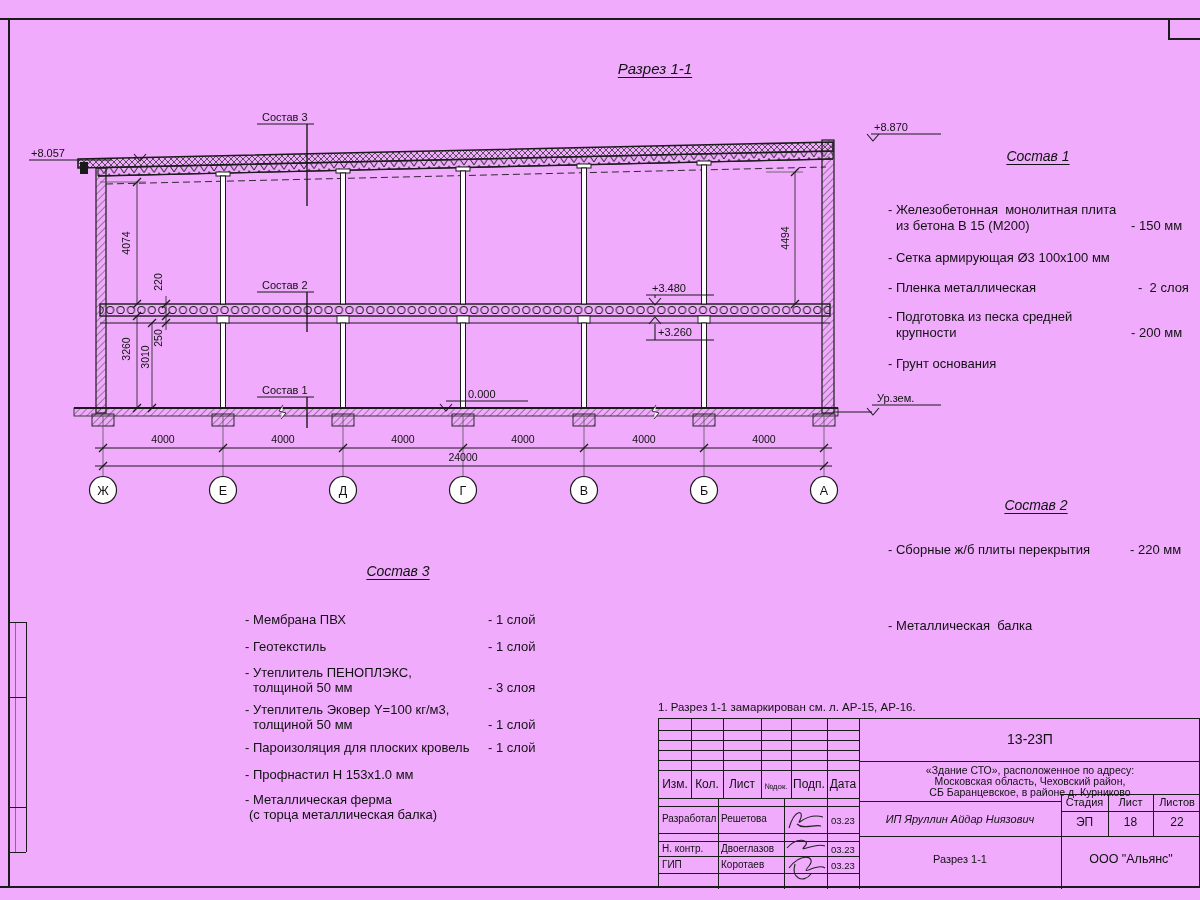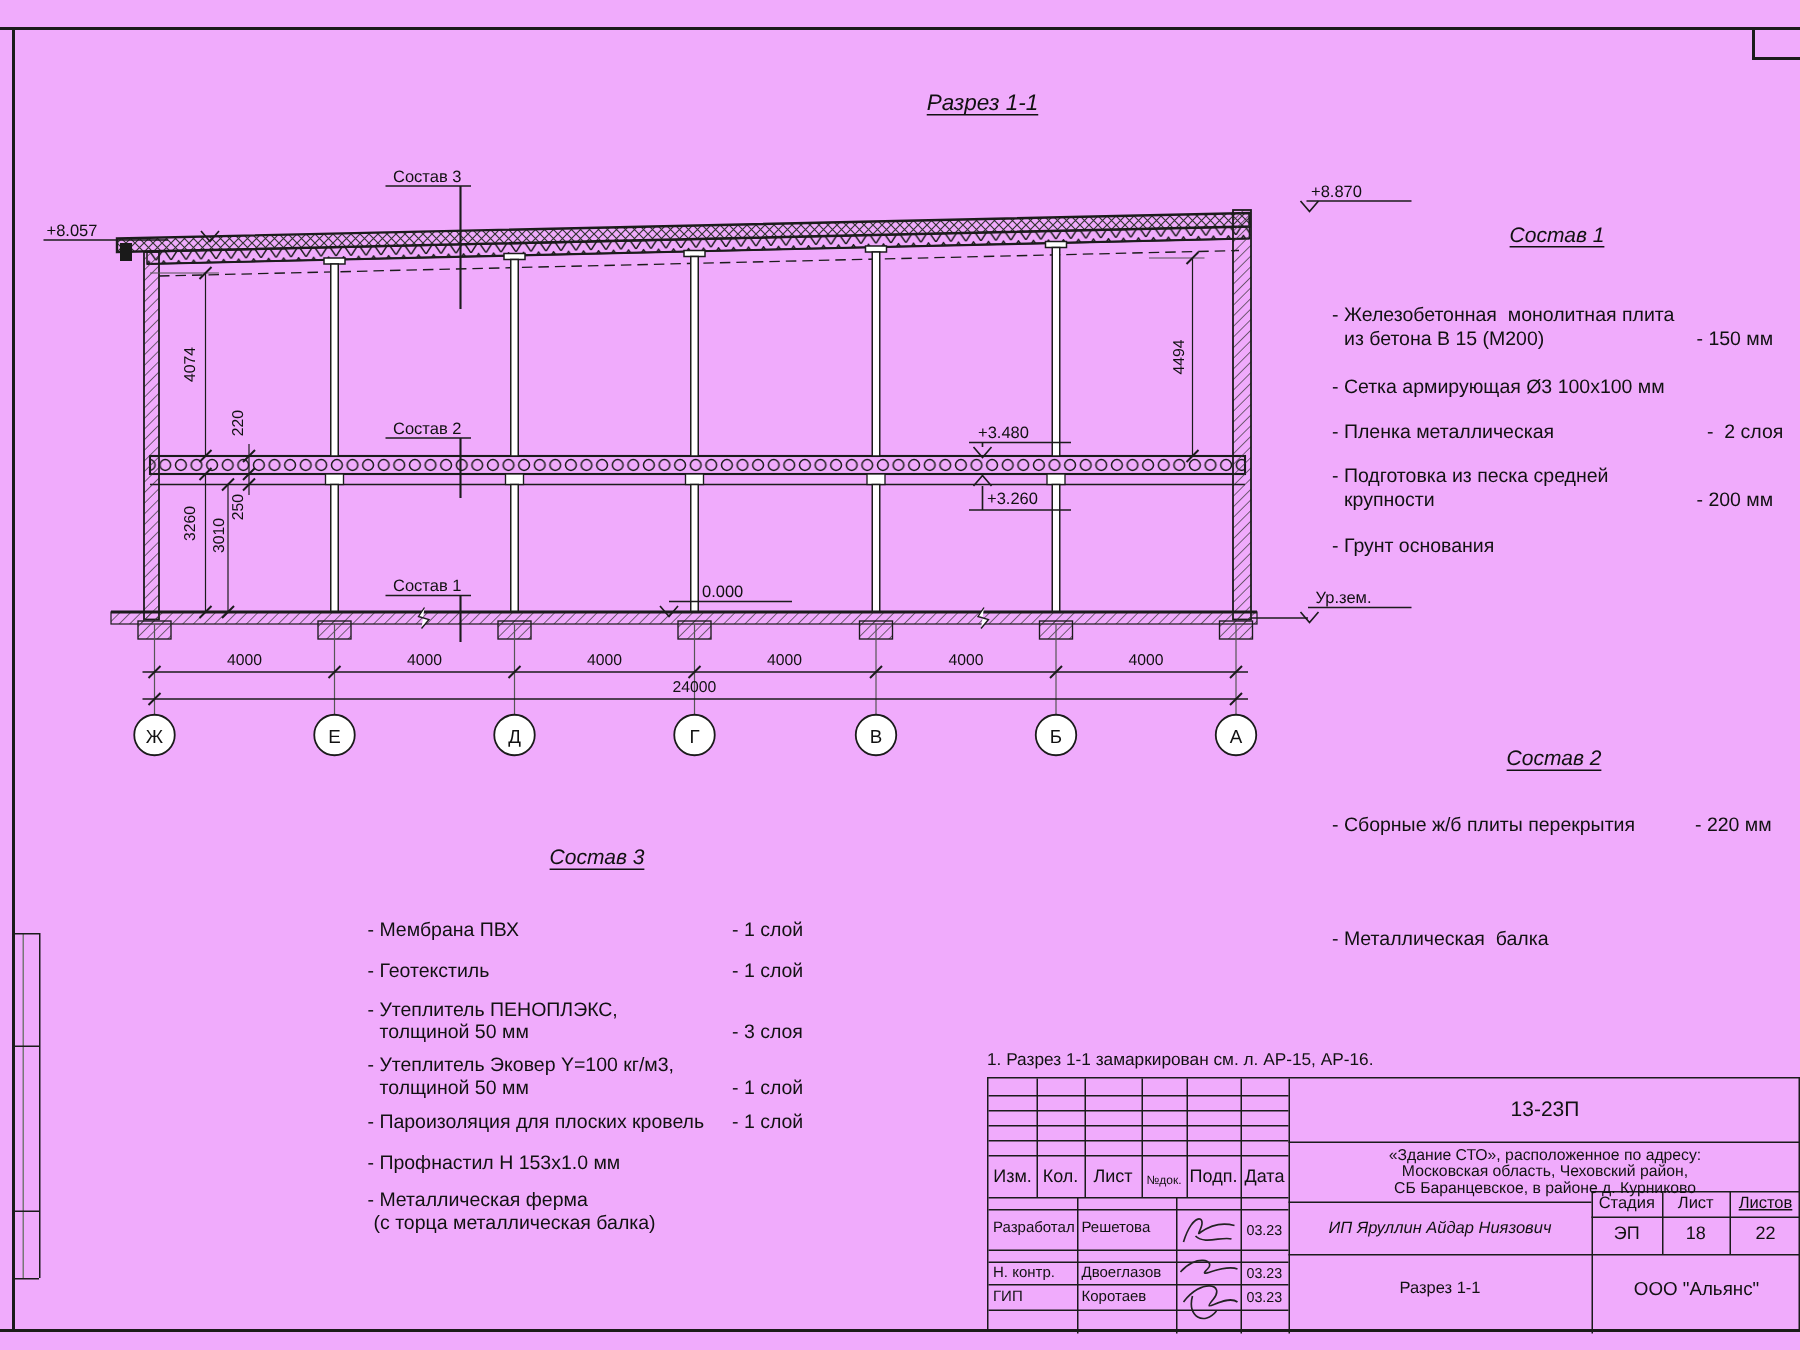--- a/index.html
+++ b/index.html
@@ -334,21 +334,21 @@
       <path d="M6,14 C16,2 30,6 24,12 C16,20 34,8 44,12 M8,34 C20,18 36,22 28,32 C18,44 36,28 44,34 M14,30 C10,44 22,50 30,40" fill="none" stroke="#222" stroke-width="1.1"></path>
     </svg>
 
     <div class="t c" style="left:200px;top:12px;width:342px;font-size:14px;">13-23П</div>
     <div class="t c" style="left:200px;top:45px;width:342px;font-size:10.5px;">«Здание СТО», расположенное по адресу:</div>
     <div class="t c" style="left:200px;top:56px;width:342px;font-size:10.5px;">Московская область, Чеховский район,</div>
     <div class="t c" style="left:200px;top:67px;width:342px;font-size:10.5px;">СБ Баранцевское, в районе д. Курниково</div>
     <div class="t c" style="left:200px;top:94px;width:202px;font-size:11px;font-style:italic;">ИП Яруллин Айдар Ниязович</div>
     <div class="t c" style="left:402px;top:77px;width:47px;font-size:11px;">Стадия</div>
     <div class="t c" style="left:449px;top:77px;width:45px;font-size:11px;">Лист</div>
-    <div class="t c" style="left:494px;top:77px;width:48px;font-size:11px;text-decoration:underline;">Листов</div>
+    <div class="t c" style="left:494px;top:77px;width:48px;font-size:11px;">Листов</div>
     <div class="t c" style="left:402px;top:97px;width:47px;font-size:12px;">ЭП</div>
     <div class="t c" style="left:449px;top:97px;width:45px;font-size:12px;">18</div>
     <div class="t c" style="left:494px;top:97px;width:48px;font-size:12px;">22</div>
     <div class="t c" style="left:200px;top:134px;width:202px;font-size:11px;">Разрез 1-1</div>
     <div class="t c" style="left:402px;top:133px;width:140px;font-size:12.5px;">ООО "Альянс"</div>
   </div>
 
 </div>
 
 </body></html>

